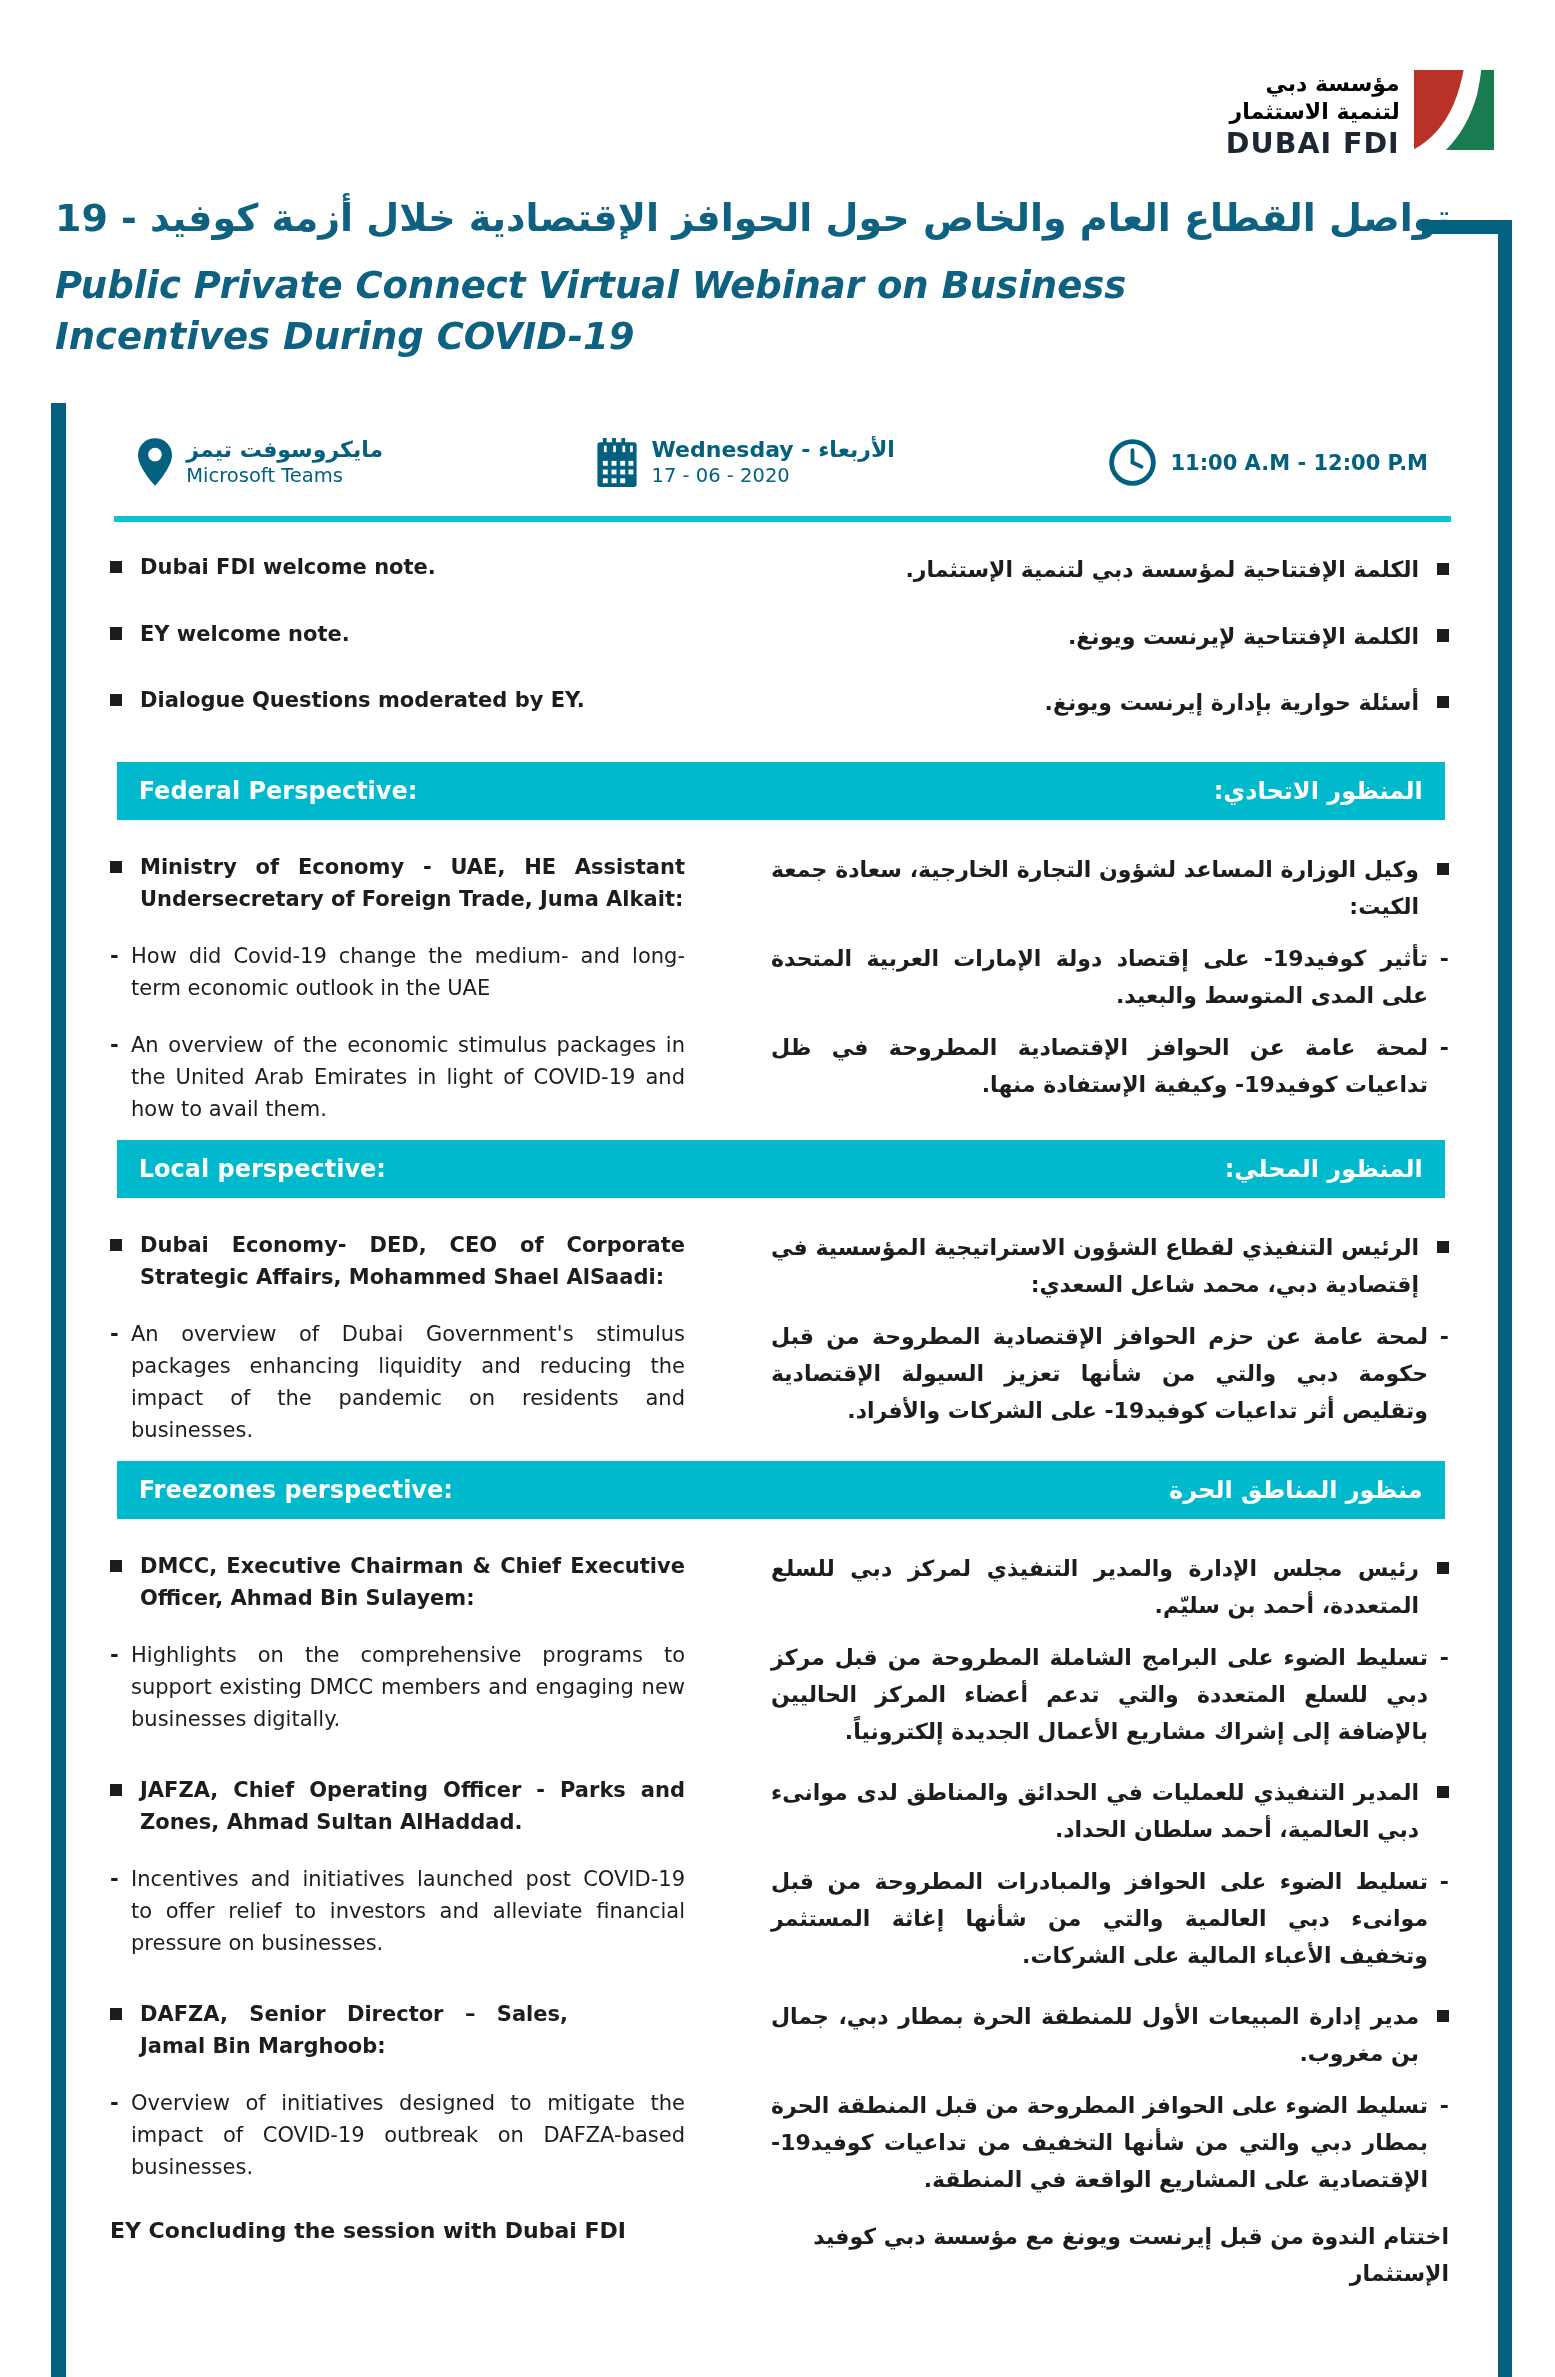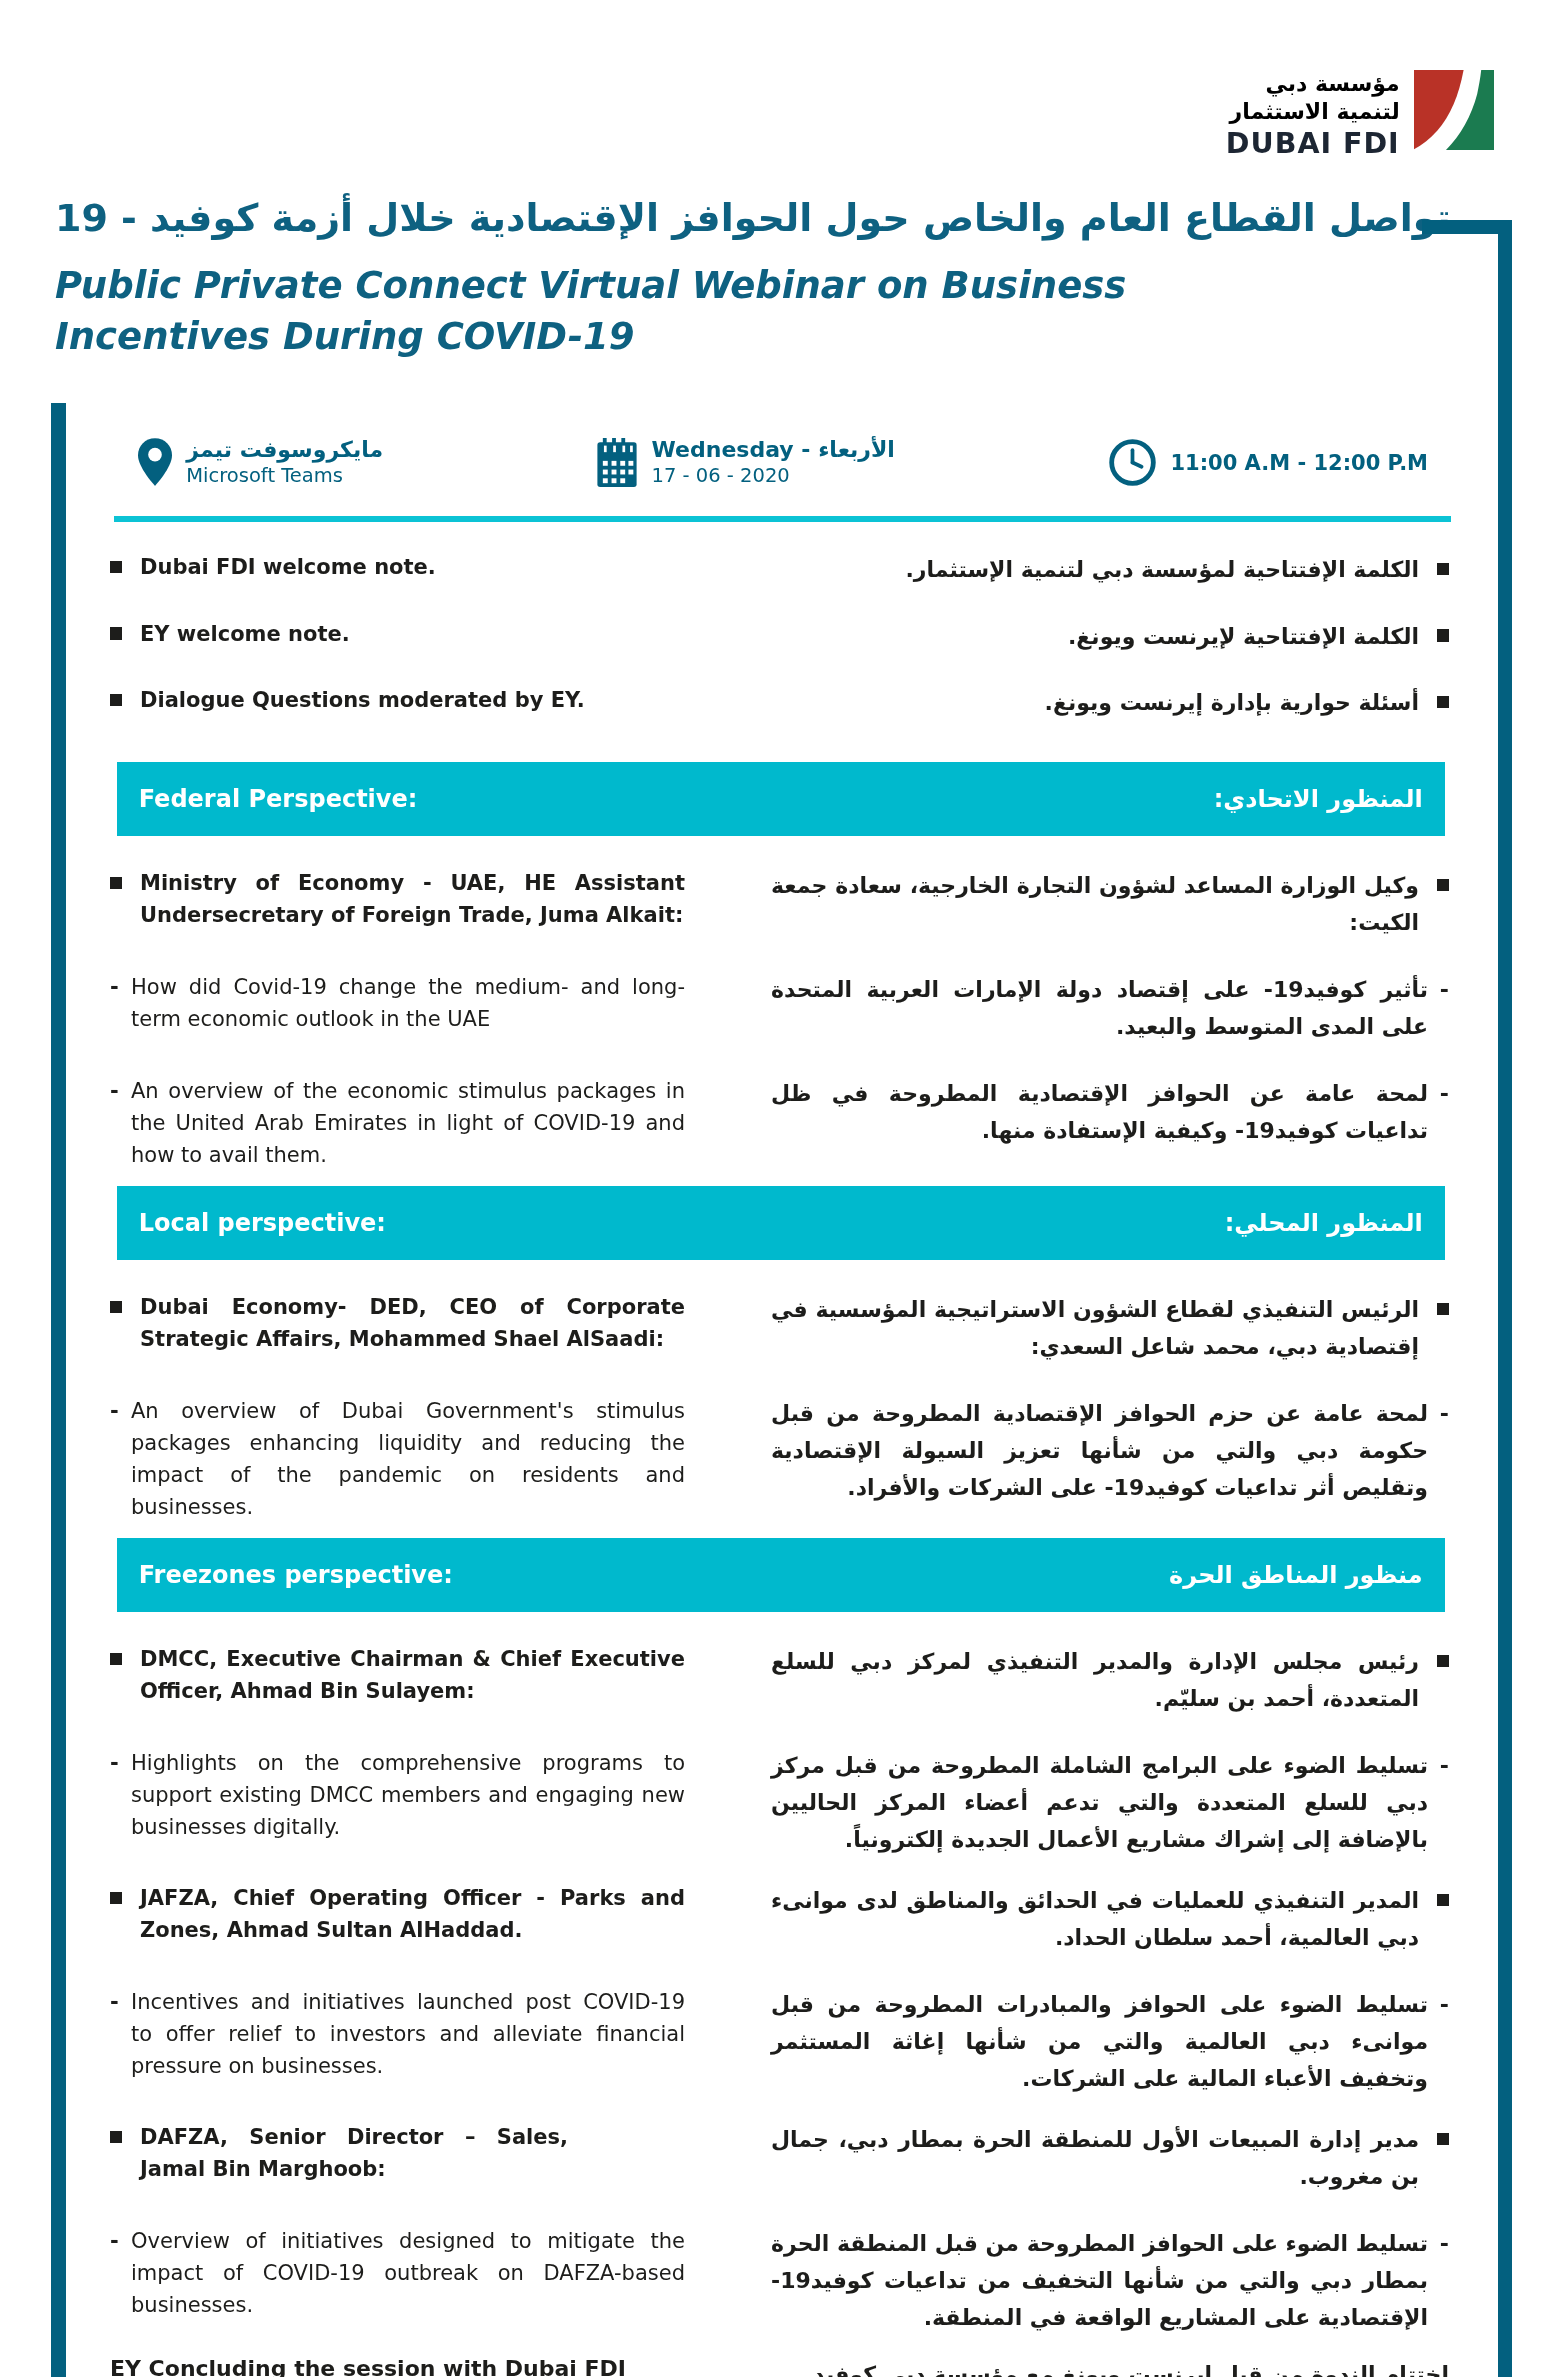--- a/index.html
+++ b/index.html
@@ -46,25 +46,25 @@
   .b-en{position:relative;padding-left:30px;}
   .b-en::before{content:"";position:absolute;left:0;top:9.5px;width:12.4px;height:12.4px;background:#1d1d1b;}
   .b-ar{position:relative;padding-right:30px;}
   .b-ar::after{content:"";position:absolute;right:0;top:11.4px;width:12.4px;height:12.4px;background:#1d1d1b;}
   .d-en{position:relative;padding-left:21px;}
   .d-en::before{content:"-";position:absolute;left:0;top:0;font-weight:bold;}
   .d-ar{position:relative;padding-right:21px;}
   .d-ar::after{content:"-";position:absolute;right:0;top:0;font-weight:bold;}
 
   .band{height:50px;background:#00b9cd;color:#ffffff;display:flex;align-items:center;
-        justify-content:space-between;padding:12px 22px;width:1284px;margin-left:6.7px;box-sizing:content-box;}
+        justify-content:space-between;padding:4px 22px;width:1284px;margin-left:6.7px;box-sizing:content-box;}
   .band .b-l{font-size:24px;font-weight:bold;}
   .band .b-r{font-size:24px;font-weight:bold;direction:rtl;}
   .band{margin-bottom:31px;}
-  .mb-row{margin-bottom:15px;margin-top:30px;}
+  .mb-row{margin-bottom:15px;}
   .sec-gap{margin-top:6.7px;}
   .bullet-row{margin-bottom:15px;}
   .first-band{margin-top:41px;}
   .closing-row{margin-top:20px;}
   .closing-en{font-size:22px;font-weight:bold;}
   .closing-ar{font-size:22px;font-weight:bold;direction:rtl;text-align:right;line-height:37px;}
 </style>
 </head>
 <body>
 

